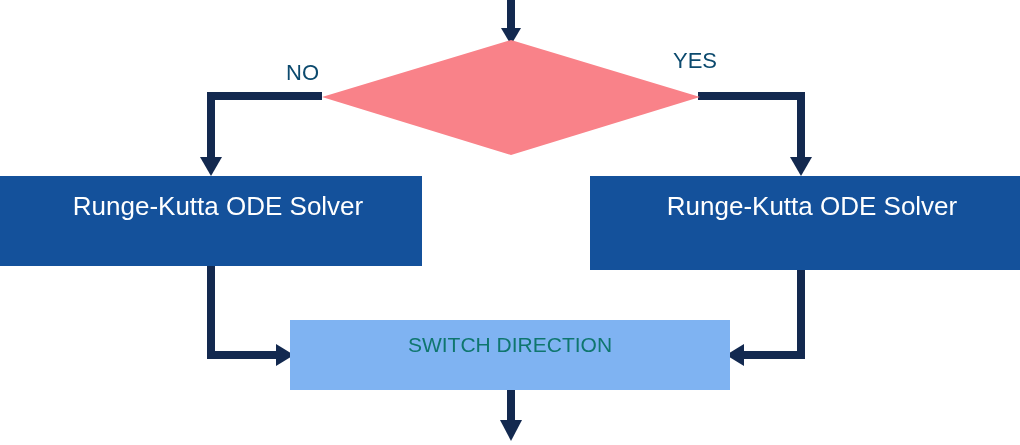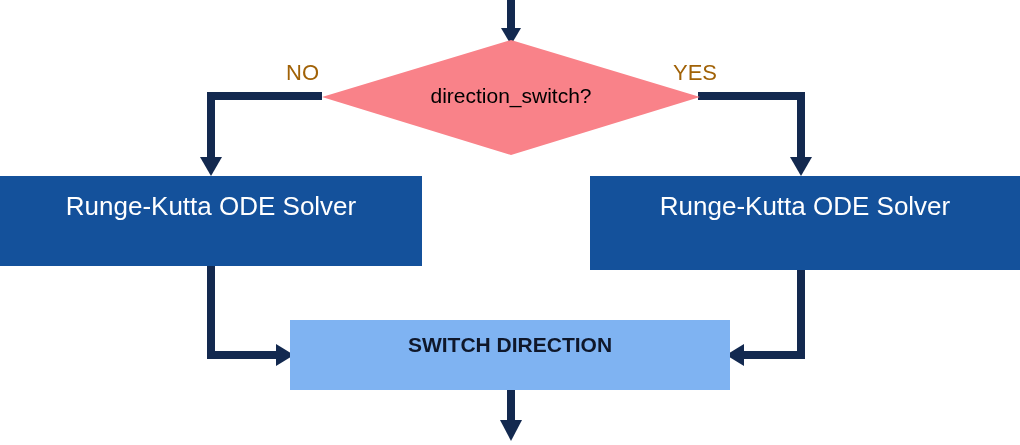--- a/index.html
+++ b/index.html
@@ -37,63 +37,63 @@
     top: 82px;
     width: 378px;
     font-size: 21px;
     color: #000000;
     line-height: 28px;
   }
   
   .branch-label {
     position: absolute;
     font-size: 22px;
-    color: #a16207;
+    color: #0c4a6e;
     white-space: nowrap;
   }
   #branch-no {
     left: 286px;
     top: 60px;
   }
   #branch-yes {
     left: 673px;
-    top: 60px;
+    top: 48px;
     text-align: right;
   }
   
   .process-text {
     position: absolute;
     text-align: center;
     color: #ffffff;
     font-size: 26px;
     line-height: 33px;
     white-space: nowrap;
+    margin-left: 7px;
   }
   #solver-left-text {
     left: 0px;
     top: 190px;
     width: 422px;
   }
   #solver-right-text {
     left: 590px;
     top: 190px;
     width: 430px;
   }
   
   #switch-text {
     position: absolute;
     left: 280px;
     top: 330px;
     width: 460px;
     text-align: center;
-    color: #0f172a;
+    color: #0f766e;
     font-size: 21px;
     line-height: 29px;
     white-space: nowrap;
-    font-weight: bold;
   }
   .txt-line { display: block; }
 </style>
 </head>
 <body>
 
 <div id="canvas">
 
   <svg id="flow-svg" viewBox="0 0 1020 445" xmlns="http://www.w3.org/2000/svg">
 
@@ -132,21 +132,20 @@
     <rect x="590" y="176" width="434" height="94" fill="#14519b"></rect>
 
     <rect x="290" y="320" width="440" height="70" fill="#7fb3f2"></rect>
 
     <g>
       <line x1="511" y1="390" x2="511" y2="424" stroke="#13294f" stroke-width="8"></line>
       <polygon points="500,420 522,420 511,441" fill="#13294f"></polygon>
     </g>
   </svg>
 
-  <div class="node-label" id="decision-label">direction_switch?</div>
 
   <div class="branch-label" id="branch-no">NO</div>
 
   <div class="branch-label" id="branch-yes">YES</div>
 
   <div class="process-text" id="solver-left-text">
     <span class="txt-line">Runge-Kutta ODE Solver</span>
   </div>
 
   <div class="process-text" id="solver-right-text">

